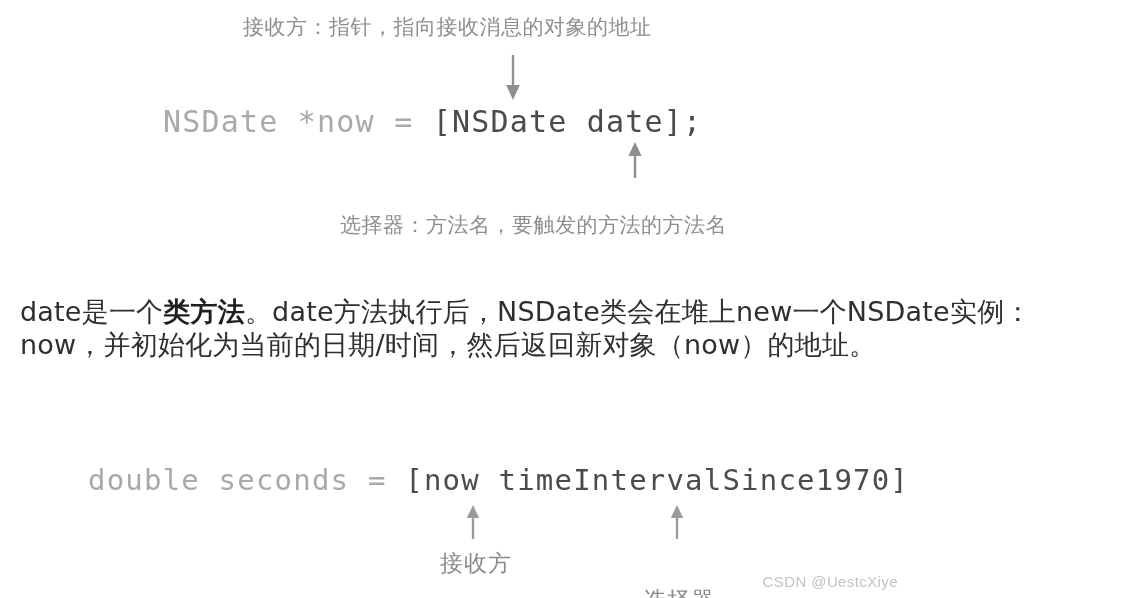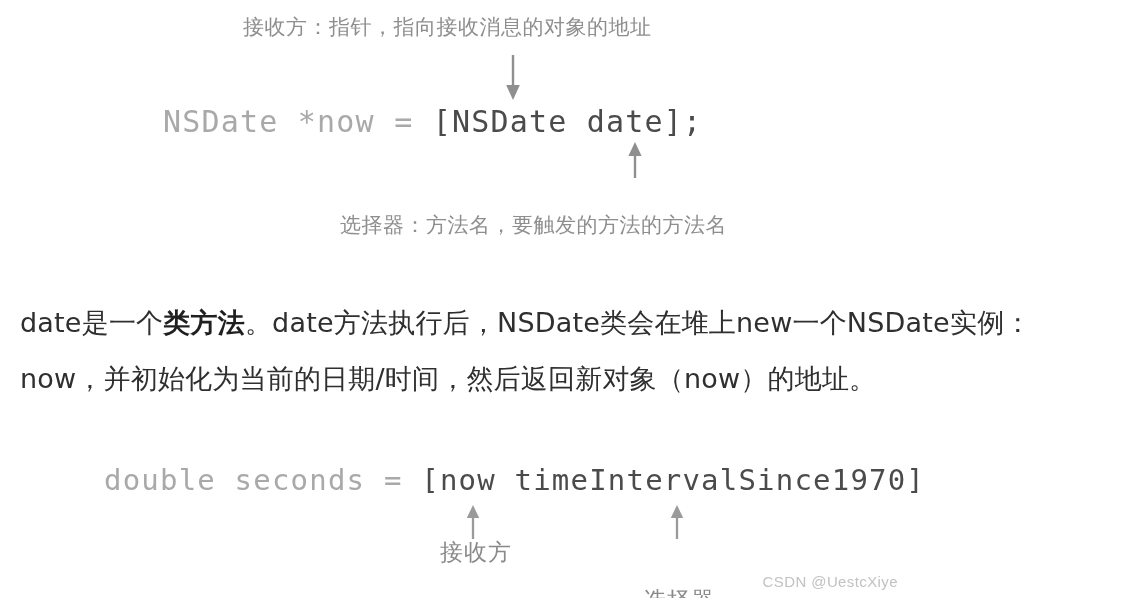--- a/index.html
+++ b/index.html
@@ -62,21 +62,21 @@
     white-space: nowrap;
     filter: blur(0.2px);
   }
 
   .code-line-1 {
     left: 163px;
     top: 104px;
   }
 
   .code-line-2 {
-    left: 104px;
+    left: 88px;
     top: 463px;
     font-size: 29px;
   }
 
   .code-dim {
     color: #a9a9a9;
   }
 
   .code-strong {
     color: #4b4b4b;
@@ -111,21 +111,21 @@
   }
 
   
   .body-paragraph {
     position: absolute;
     left: 20px;
     top: 268px;
     width: 1072px;
     font-family: "DejaVu Sans", "Liberation Sans", sans-serif;
     font-size: 27px;
-    line-height: 56px;
+    line-height: 33px;
     color: #2f2f2f;
     letter-spacing: 0.2px;
   }
 
   .body-paragraph b {
     font-weight: 700;
     color: #1f1f1f;
   }
 
   
@@ -142,21 +142,21 @@
     font-family: "DejaVu Sans", "Liberation Sans", sans-serif;
     font-size: 23px;
     color: #8a8a8a;
     letter-spacing: 1px;
     white-space: nowrap;
     filter: blur(0.25px);
   }
 
   .label-receiver-bottom {
     left: 440px;
-    top: 537px;
+    top: 548px;
   }
 
   .label-selector-bottom {
     left: 643px;
     top: 537px;
     margin-top: 48px;
   }
 
   
   .watermark {

